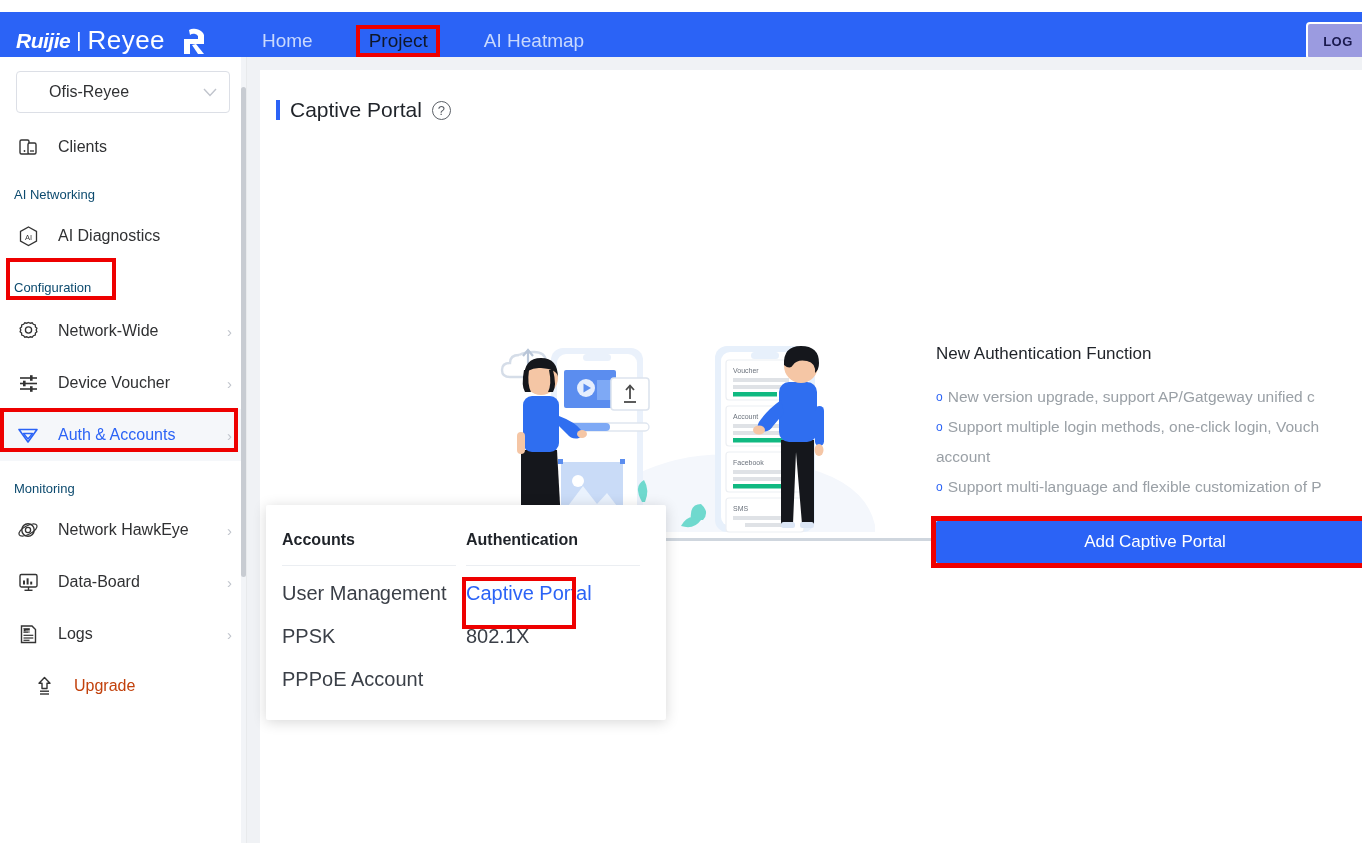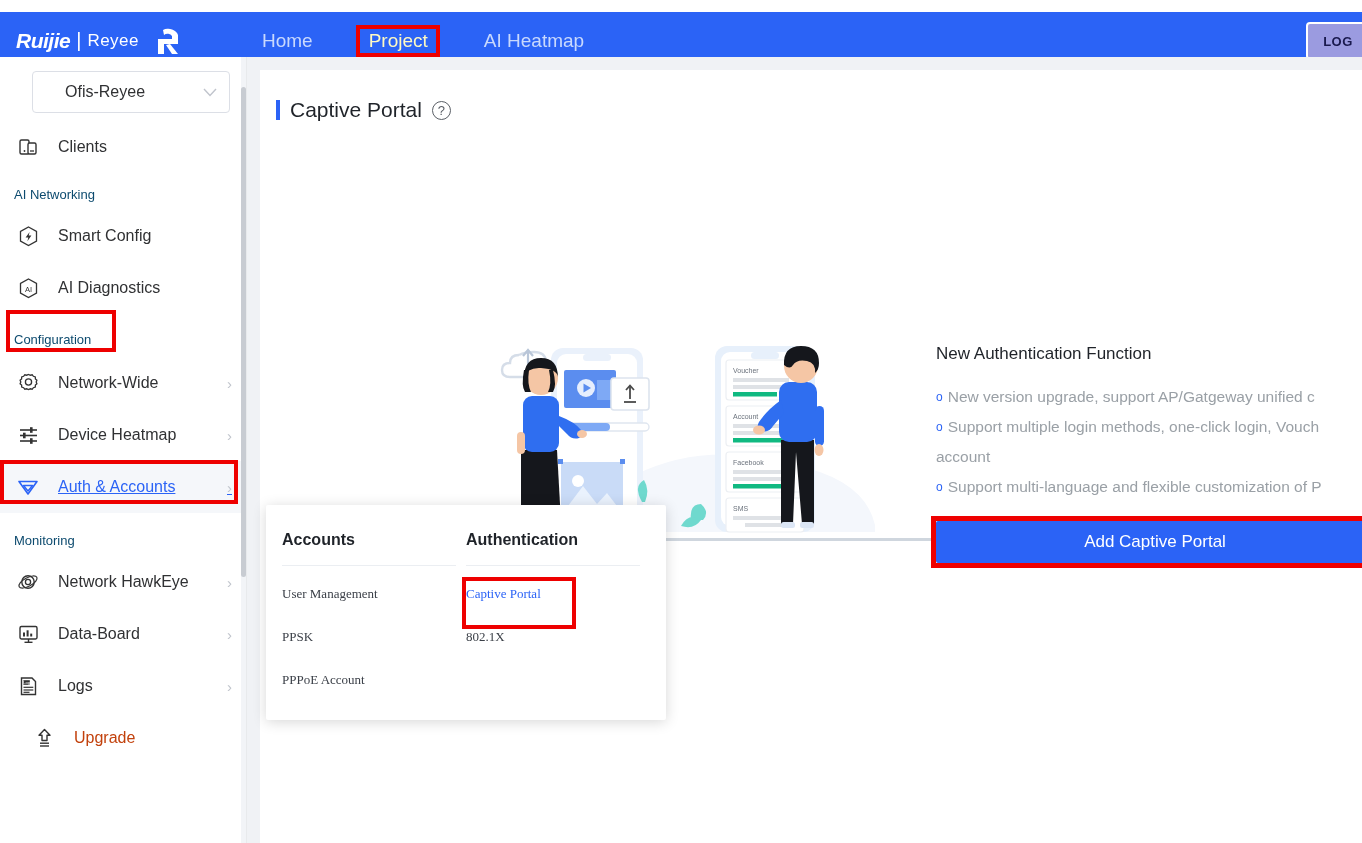--- a/index.html
+++ b/index.html
@@ -22,31 +22,31 @@
     display: flex; align-items: center; gap: 0px;
     padding-left: 16px; width: 200px; height: 57px;
   }
   .brand-word {
     color: #ffffff; font-size: 21px; font-weight: bold;
     font-style: italic; letter-spacing: -0.5px;
     font-family: "Liberation Sans", sans-serif;
   }
   .brand-sep { color: #ffffff; font-size: 20px; margin: 0 6px; font-weight: 300; }
   .brand-word2 {
-    color: #ffffff; font-size: 17px; letter-spacing: 0.5px;
+    color: #ffffff; font-size: 26px; letter-spacing: 0.5px;
     font-family: "Liberation Sans", sans-serif;
   }
   .brand-mark { margin-left: 12px; display:flex; align-items:center; }
 
   .nav { display: flex; align-items: center; height: 56px; margin-left: 34px; }
   .nav-item {
     position: relative; height: 57px; display: flex; align-items: center;
     padding: 0 28px; color: #c9d9fd; font-size: 19px; cursor: pointer;
   }
-  .nav-item.active { color: #fef9c3; }
+  .nav-item.active { color: #0f172a; }
   .nav-item.active .nav-underline {
     position: absolute; left: 50%; transform: translateX(-50%);
     bottom: 0px; width: 56px; height: 4px; background: #ffffff;
   }
   .nav-highlight {
     position: absolute; left: 50%; top: 50%;
     transform: translate(-50%, -50%);
     width: 84px; height: 32px;
     border: 4px solid #ee0000; pointer-events: none;
   }
@@ -59,21 +59,21 @@
     overflow: hidden; letter-spacing: 0.5px;
   }
 
   
   .sidebar {
     position: absolute; left: 0; top: 57px; width: 247px; height: 786px;
     background: #ffffff; border-right: 1px solid #e8eaec;
     overflow: hidden;
   }
   .proj-select {
-    margin: 14px 16px 0 32px; height: 42px;
+    margin: 14px 16px 0 16px; height: 42px;
     border: 1px solid #dcdfe6; border-radius: 4px;
     display: flex; align-items: center; justify-content: space-between;
     padding: 0 12px 0 32px; cursor: pointer;
   }
   .proj-select-label { font-size: 16px; color: #303133; }
   .caret { color: #c0c4cc; font-size: 13px; }
 
   .menu { margin-top: 8px; }
   .menu-group-title {
     font-size: 13px; color: #0c4a6e; padding: 14px 0 8px 14px;
@@ -86,21 +86,21 @@
   }
   .menu-item .mi-icon {
     width: 28px; height: 28px; display: flex;
     align-items: center; justify-content: center; flex: 0 0 28px;
   }
   .menu-item .mi-label { margin-left: 16px; font-size: 16px; }
   .menu-item .mi-arrow {
     margin-left: auto; color: #c0c4cc; font-size: 15px;
   }
   .menu-item.muted { color: #c2410c; margin-left: 16px; }
-  .menu-item.active { background: #f5f7fa; color: #2b63f6; text-decoration: underline; }
+  .menu-item.active { background: #f5f7fa; color: #2b63f6; }
   .menu-item.active .mi-label { color: #2b63f6; }
 
   .red-box {
     position: absolute; border: 4px solid #ee0000; pointer-events: none;
   }
 
   .vscroll {
     position: absolute; right: 0px; top: 0px; width: 5px; height: 786px;
     background: #f2f4f7;
   }
@@ -178,22 +178,22 @@
   }
   .flyout-cols { display: flex; padding: 26px 16px 0 16px; }
   .flyout-col { width: 50%; padding-right: 10px; }
   .flyout-col:first-child { padding-left: 0px; }
   .flyout-head {
     font-size: 16px; font-weight: bold; color: #1f2329;
     padding-bottom: 16px; border-bottom: 1px solid #ebeef2;
     margin-bottom: 6px;
   }
   .flyout-link {
-    font-size: 13px; color: #3a3f47; line-height: 43px;
-    cursor: pointer; position: relative; display: inline-block; font-family: Liberation Serif, serif;
+    font-size: 20px; color: #3a3f47; line-height: 43px;
+    cursor: pointer; position: relative; display: inline-block;
   }
   .flyout-link.active { color: #2b63f6; }
   .flyout-item-box {
     position: absolute; left: -4px; top: 5px;
     width: 114px; height: 52px; border: 4px solid #ee0000;
     pointer-events: none;
   }
 </style>
 </head>
 <body>
@@ -254,29 +254,20 @@
             <circle cx="7.5" cy="15" r="0.9" fill="#333"></circle>
           </svg>
         </span>
         <span class="mi-label">Clients</span>
       </div>
 
       <div class="menu-group-title">
         <span>AI Networking</span>
       </div>
 
-      <div class="menu-item">
-        <span class="mi-icon">
-          <svg width="23" height="23" viewBox="0 0 23 23">
-            <path d="M11.5 2 L19.5 6.5 L19.5 16 L11.5 20.5 L3.5 16 L3.5 6.5 Z" fill="none" stroke="#333" stroke-width="1.3"></path>
-            <path d="M12.6 7 L8.6 12.4 L11.3 12.4 L10.4 16.2 L14.4 10.6 L11.7 10.6 Z" fill="#333"></path>
-          </svg>
-        </span>
-        <span class="mi-label">Smart Config</span>
-      </div>
 
       <div class="menu-item">
         <span class="mi-icon">
           <svg width="23" height="23" viewBox="0 0 23 23">
             <path d="M11.5 2 L19.5 6.5 L19.5 16 L11.5 20.5 L3.5 16 L3.5 6.5 Z" fill="none" stroke="#333" stroke-width="1.3"></path>
             <text x="11.5" y="14.6" font-size="7.5" font-family="Liberation Sans, sans-serif" text-anchor="middle" fill="#333">AI</text>
           </svg>
         </span>
         <span class="mi-label">AI Diagnostics</span>
       </div>
@@ -301,21 +292,21 @@
         <span class="mi-icon">
           <svg width="23" height="23" viewBox="0 0 23 23">
             <line x1="3" y1="6" x2="20" y2="6" stroke="#333" stroke-width="1.6"></line>
             <line x1="3" y1="11.5" x2="20" y2="11.5" stroke="#333" stroke-width="1.6"></line>
             <line x1="3" y1="17" x2="20" y2="17" stroke="#333" stroke-width="1.6"></line>
             <rect x="13" y="3.2" width="2.6" height="5.6" fill="#333"></rect>
             <rect x="6" y="8.7" width="2.6" height="5.6" fill="#333"></rect>
             <rect x="13" y="14.2" width="2.6" height="5.6" fill="#333"></rect>
           </svg>
         </span>
-        <span class="mi-label">Device Heatmap</span>
+        <span class="mi-label">Device Voucher</span>
         <span class="mi-arrow">›</span>
       </div>
 
       <div class="menu-item active">
         <span class="mi-icon">
           <svg width="24" height="24" viewBox="0 0 24 24">
             <path d="M3 6.5 L21 6.5 L12 19 Z" fill="none" stroke="#2b63f6" stroke-width="1.6" stroke-linejoin="round"></path>
             <path d="M7.5 10.5 L16.5 10.5 L12 16 Z" fill="none" stroke="#2b63f6" stroke-width="1.4" stroke-linejoin="round"></path>
           </svg>
         </span>

